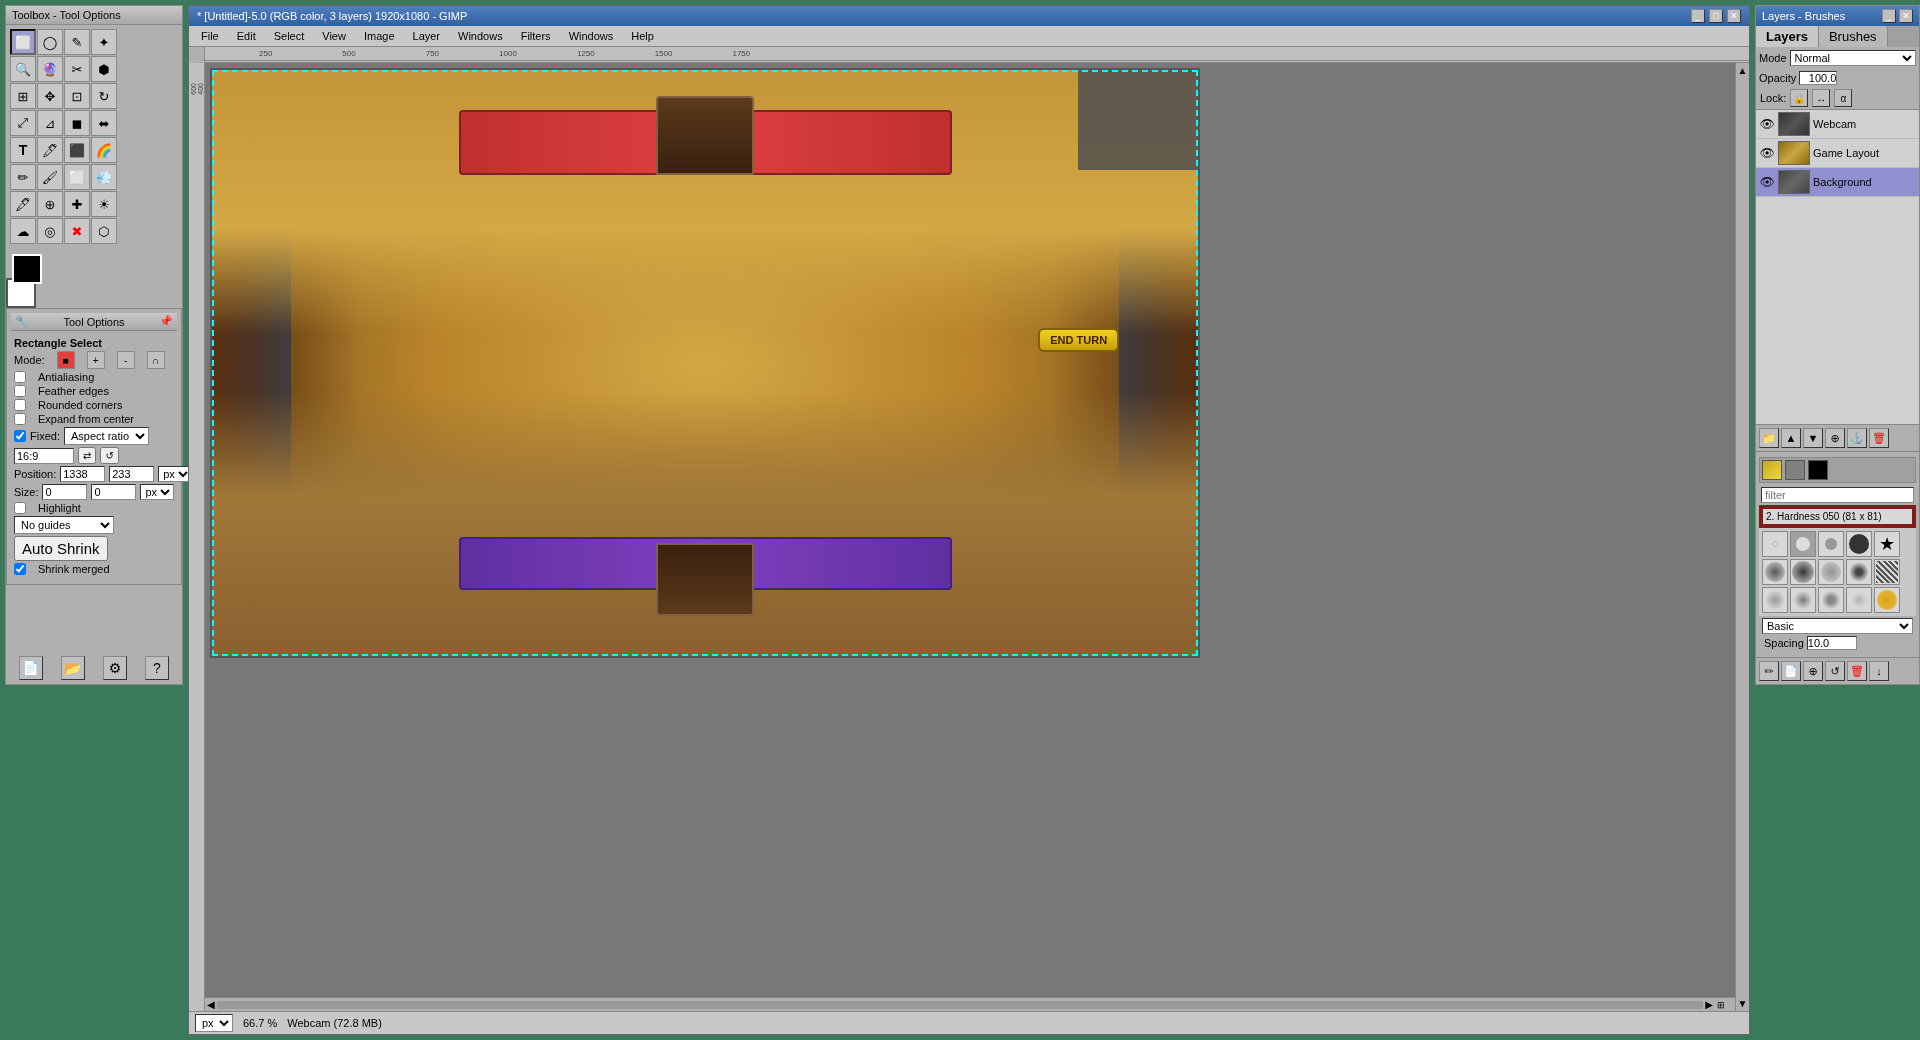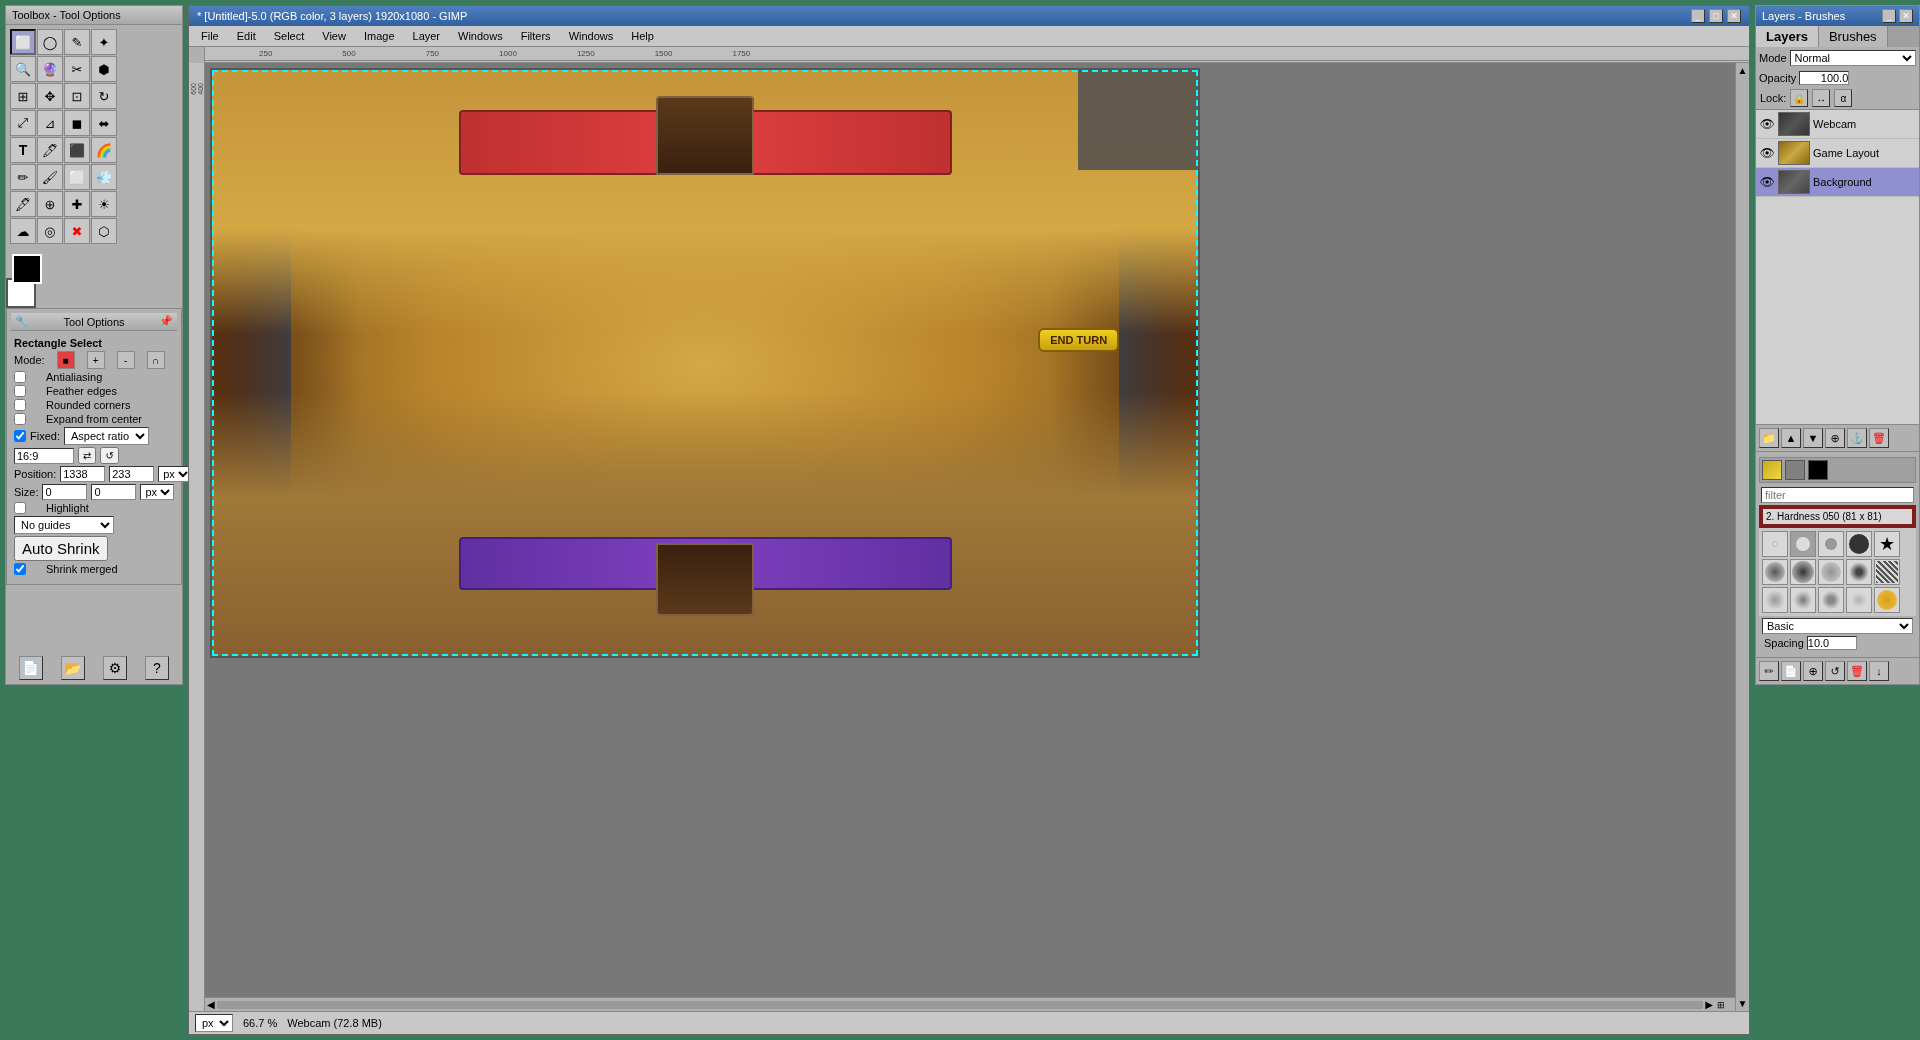--- a/index.html
+++ b/index.html
@@ -111,21 +111,21 @@
       border: 1px solid #888;
       display: flex;
       align-items: center;
       justify-content: center;
       font-size: 10px;
     }
     .mode-btn.active { background: #9090e0; }
     .checkbox-row {
       display: flex;
       align-items: flex-start;
-      gap: 20px;
+      gap: 12px;
       font-size: 11px;
       margin: 2px 0;
     }
     input[type=checkbox] { width: 12px; height: 12px; }
     .field-row {
       display: flex;
       align-items: center;
       gap: 4px;
       font-size: 11px;
       margin: 2px 0;
@@ -383,21 +383,21 @@
       gap: 3px;
       font-size: 11px;
     }
     .layers-mode-select {
       flex: 1;
       background: #fff;
       border: 1px inset #888;
       font-size: 11px;
     }
     .layers-opacity-input {
-      width: 50px;
+      width: 38px;
       background: #fff;
       border: 1px inset #888;
       font-size: 11px;
       text-align: right;
     }
     #lock-row {
       display: flex;
       align-items: center;
       padding: 2px 4px;
       gap: 4px;

